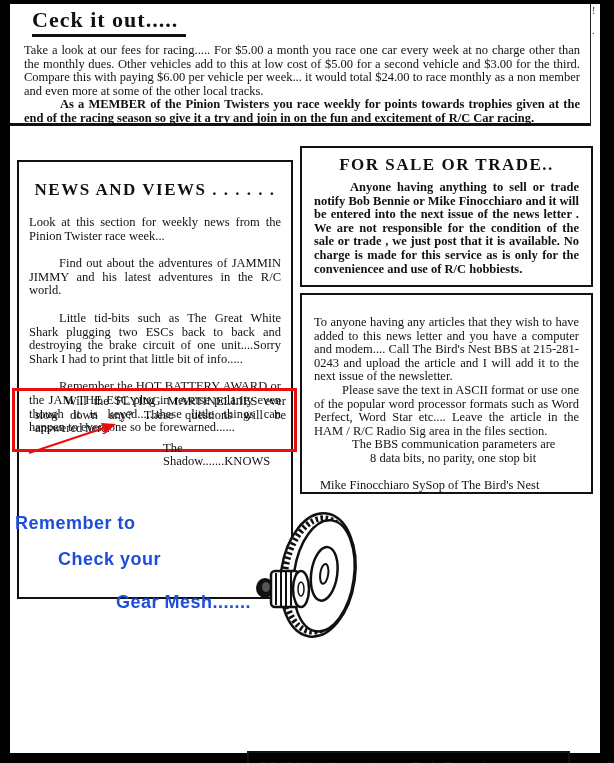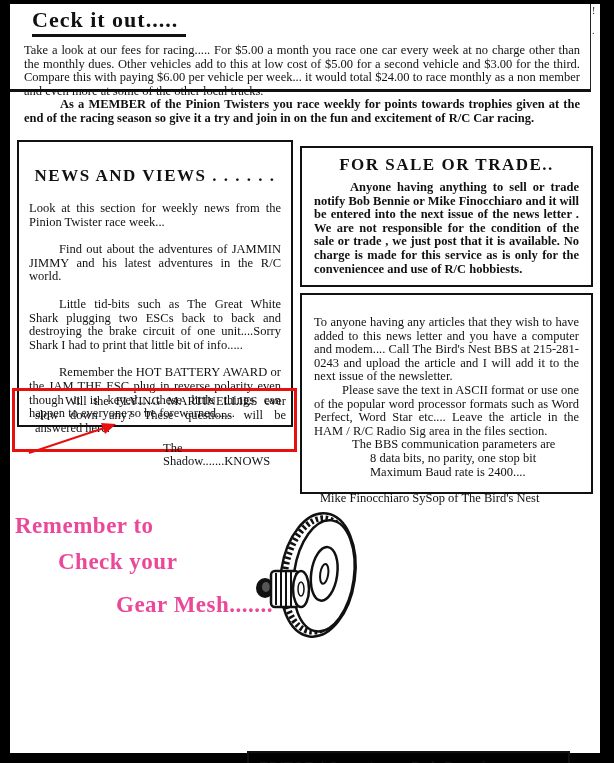--- a/index.html
+++ b/index.html
@@ -9,37 +9,37 @@
   }
   
   .bar { position:absolute; background:#000; }
   .bar-left   { left:0; top:0; width:10px; height:763px; }
   .bar-right  { left:600px; top:0; width:14px; height:763px; }
   .bar-top    { left:0; top:0; width:614px; height:4px; }
   .bar-bottom { left:0; top:753px; width:614px; height:10px; }
 
   
   .top-box {
-    position:absolute; left:10px; top:4px; width:581px; height:88px;
+    position:absolute; left:10px; top:4px; width:581px; height:122px;
     border-right:1px solid #222; border-bottom:3px solid #111;
     box-sizing:border-box; padding:3px 10px 0 14px;
   }
   .main-title {
     display:inline-block; font-size:22px; font-weight:bold; letter-spacing:1px;
     border-bottom:3px solid #111; padding:0 8px 1px 0; margin:0 0 7px 8px;
   }
   .body-text { font-size:12.5px; line-height:13.6px; text-align:justify; margin:0; }
   .indent36 { text-indent:36px;font-weight:bold; }
   .indent30 { text-indent:30px;margin-left:12px; }
   .indent28 { text-indent:28px; }
 
   
   .news-box {
-    position:absolute; left:17px; top:140px; width:276px; height:287px;
-    border:2px solid #111; box-sizing:border-box; padding:20px 10px 0 10px;
+    position:absolute; left:17px; top:160px; width:276px; height:439px;
+    border:2px solid #111; box-sizing:border-box; padding:14px 10px 0 10px;
   }
   .section-title {
     font-weight:bold; font-size:17px; letter-spacing:1.5px; text-align:center;
     margin:4px 0 16px 0; white-space:nowrap;
   }
   .news-box p { margin:0 0 14px 0; }
 
   
   .highlight-box {
     position:absolute; left:12px; top:388px; width:285px; height:64px;
@@ -59,22 +59,22 @@
     position:absolute; left:300px; top:293px; width:293px; height:201px;
     border:2px solid #111; box-sizing:border-box; padding:21px 12px 0 12px;
   }
   .bbs-box p { margin:0; }
   .bbs-center1 { padding-left:38px; }
   .bbs-center2 { padding-left:56px; }
   .bbs-sig { margin-top:13px !important; padding-left:6px; }
 
   
   .display-text {
-    position:absolute; font-family:Liberation Serif, serif; font-weight:bold;
-    font-size:23px; letter-spacing:0.5px; color:#ec4899; white-space:nowrap;
+    position:absolute; font-family:Liberation Sans, sans-serif; font-weight:bold;
+    font-size:18px; letter-spacing:0.5px; color:#1d4ed8; white-space:nowrap;
   }
   .gear-svg { position:absolute; left:252px; top:505px; width:110px; height:140px; }
 
   
   .editor-box {
     position:absolute; left:247px; top:703px; width:323px; height:49px;
     border:2px solid #111; box-sizing:border-box; padding:5px 6px 0 10px;
     font-family:"Liberation Sans", sans-serif; font-weight:bold; font-size:14.5px;
     letter-spacing:0.3px; line-height:18px;margin-top:48px;
   }
@@ -121,21 +121,20 @@
   <div class="sale-box">
     <div class="section-title">FOR SALE OR TRADE..</div>
     <p class="body-text indent36">Anyone having anything to sell or trade notify Bob Bennie or Mike Finocchiaro and it will be entered into the next issue of the news letter . We are not responsible for the condition of the sale or trade , we just post that it is available. No charge is made for this service as is only for the conveniencee and use of R/C hobbiests.</p>
   </div>
 
   <div class="bbs-box">
     <p class="body-text">To anyone having any articles that they wish to have added to this news letter and you have a computer and modem.... Call The Bird's Nest BBS at 215-281-0243 and upload the article and I will add it to the next issue of the newsletter.</p>
     <p class="body-text indent28">Please save the text in ASCII format or use one of the popular word processor formats such as Word Perfect, Word Star etc.... Leave the article in the HAM / R/C Radio Sig area in the files section.</p>
     <p class="body-text bbs-center1">The BBS communication parameters are</p>
     <p class="body-text bbs-center2">8 data bits, no parity, one stop bit</p>
-    <p class="body-text bbs-center2">Maximum Baud rate is 2400....</p>
     <p class="body-text bbs-sig">Mike Finocchiaro SySop of The Bird's Nest</p>
   </div>
 
   <div class="display-text" style="left:15px; top:513px;">Remember to</div>
   <div class="display-text" style="left:58px; top:549px;">Check your</div>
   <div class="display-text" style="left:116px; top:592px;">Gear Mesh.......</div>
 
   <svg class="gear-svg" viewBox="0 0 110 140">
 
     <g transform="rotate(8 66 70)">

